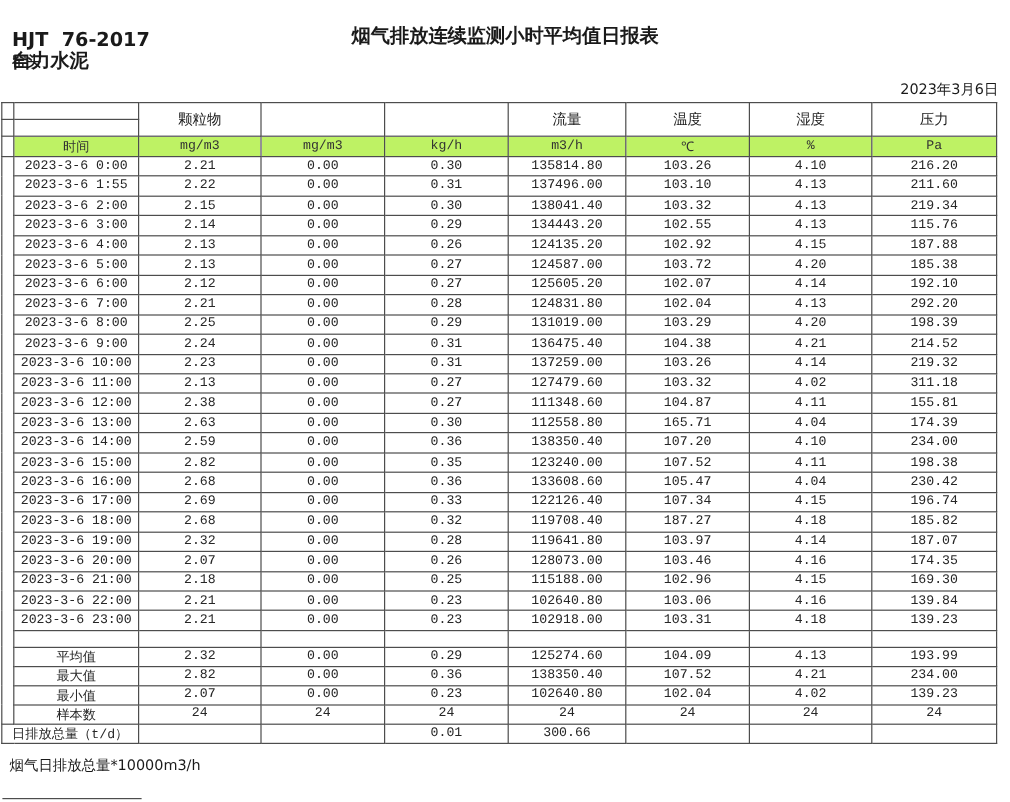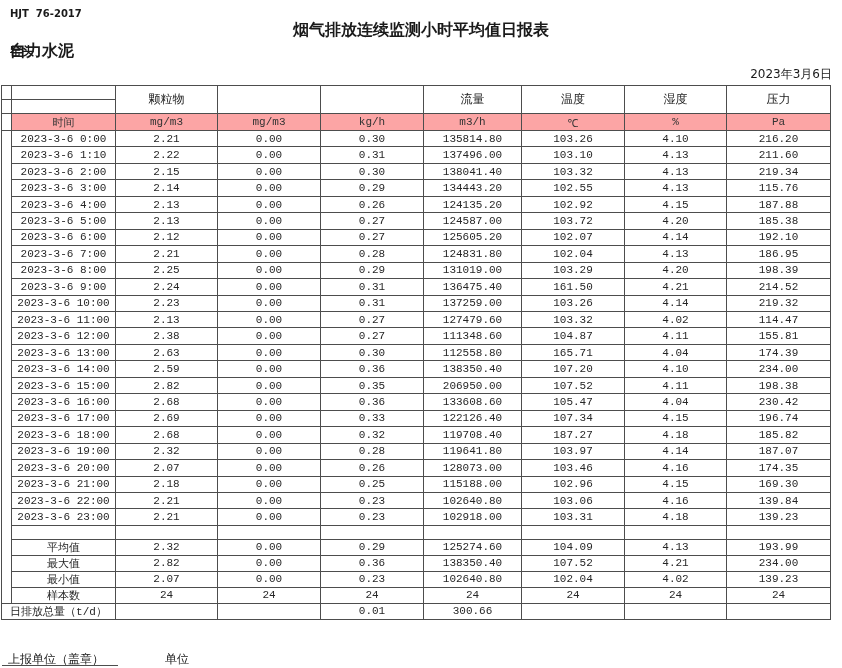--- a/index.html
+++ b/index.html
@@ -1,30 +1,30 @@
 <!DOCTYPE html>
 <html><head>
 <meta charset="utf-8">
 <style>
   html,body{margin:0;padding:0;}
   .page{position:relative;width:842px;height:668px;background:#ffffff;overflow:hidden;
         font-family:"DejaVu Sans","Liberation Sans",sans-serif;color:#1a1a1a;}
-  .std-code{position:absolute;left:10px;top:8px;font-size:10px;font-weight:bold;white-space:pre;}
+  .std-code{position:absolute;left:10px;top:23px;font-size:16px;font-weight:bold;white-space:pre;}
   .title{position:absolute;left:0;top:20px;width:842px;text-align:center;font-size:16px;font-weight:bold;}
   .company{position:absolute;left:10px;top:41px;font-size:16px;font-weight:bold;}
   .location{position:absolute;left:10px;top:43px;font-size:12px;font-weight:bold;}
   .rpt-date{position:absolute;right:10px;top:66px;font-size:12px;margin-left:32px;}
   table.report{position:absolute;left:1px;top:85px;width:830px;border-collapse:collapse;table-layout:fixed;
         font-family:Liberation Mono, monospace;font-size:11px;color:#262626;}
   table.report td{border:1px solid #4d4d4d;text-align:center;vertical-align:middle;
         padding:0;overflow:hidden;white-space:nowrap;}
   tr.hdr{height:14px;}
   td.group-h{font-size:12px;color:#1a1a1a;}
   tr.unit-row{height:17px;}
-  tr.unit-row td.unit{background:#fca5a5;color:#333333;}
+  tr.unit-row td.unit{background:#bef264;color:#333333;}
   td.gutter{background:#ffffff;}
   td.gutter-tall{border-top:none;border-bottom:none;}
   tr.data-row{height:16.46px;}
   tr.blank-row{height:14px;}
   tr.summary-row{height:15.8px;}
   .footer-note{position:absolute;left:8px;top:630px;font-size:12px;}
   .footer-units{position:absolute;left:0;top:651px;width:842px;height:14px;font-size:12px;}
   .report-unit{position:absolute;left:8px;top:0;}
   .unit-label{position:absolute;left:165px;top:0;}
   .bottom-line{position:absolute;left:2px;top:665px;width:116px;border-top:1px solid #4d4d4d;height:0;}
@@ -86,21 +86,21 @@
           <td>2023-3-6 0:00</td>
           <td>2.21</td>
           <td>0.00</td>
           <td>0.30</td>
           <td>135814.80</td>
           <td>103.26</td>
           <td>4.10</td>
           <td>216.20</td>
         </tr>
         <tr class="data-row">
-          <td>2023-3-6 1:10</td>
+          <td>2023-3-6 1:55</td>
           <td>2.22</td>
           <td>0.00</td>
           <td>0.31</td>
           <td>137496.00</td>
           <td>103.10</td>
           <td>4.13</td>
           <td>211.60</td>
         </tr>
         <tr class="data-row">
           <td>2023-3-6 2:00</td>
@@ -153,39 +153,39 @@
           <td>192.10</td>
         </tr>
         <tr class="data-row">
           <td>2023-3-6 7:00</td>
           <td>2.21</td>
           <td>0.00</td>
           <td>0.28</td>
           <td>124831.80</td>
           <td>102.04</td>
           <td>4.13</td>
-          <td>186.95</td>
+          <td>292.20</td>
         </tr>
         <tr class="data-row">
           <td>2023-3-6 8:00</td>
           <td>2.25</td>
           <td>0.00</td>
           <td>0.29</td>
           <td>131019.00</td>
           <td>103.29</td>
           <td>4.20</td>
           <td>198.39</td>
         </tr>
         <tr class="data-row">
           <td>2023-3-6 9:00</td>
           <td>2.24</td>
           <td>0.00</td>
           <td>0.31</td>
           <td>136475.40</td>
-          <td>161.50</td>
+          <td>104.38</td>
           <td>4.21</td>
           <td>214.52</td>
         </tr>
         <tr class="data-row">
           <td>2023-3-6 10:00</td>
           <td>2.23</td>
           <td>0.00</td>
           <td>0.31</td>
           <td>137259.00</td>
           <td>103.26</td>
@@ -193,21 +193,21 @@
           <td>219.32</td>
         </tr>
         <tr class="data-row">
           <td>2023-3-6 11:00</td>
           <td>2.13</td>
           <td>0.00</td>
           <td>0.27</td>
           <td>127479.60</td>
           <td>103.32</td>
           <td>4.02</td>
-          <td>114.47</td>
+          <td>311.18</td>
         </tr>
         <tr class="data-row">
           <td>2023-3-6 12:00</td>
           <td>2.38</td>
           <td>0.00</td>
           <td>0.27</td>
           <td>111348.60</td>
           <td>104.87</td>
           <td>4.11</td>
           <td>155.81</td>
@@ -230,21 +230,21 @@
           <td>138350.40</td>
           <td>107.20</td>
           <td>4.10</td>
           <td>234.00</td>
         </tr>
         <tr class="data-row">
           <td>2023-3-6 15:00</td>
           <td>2.82</td>
           <td>0.00</td>
           <td>0.35</td>
-          <td>206950.00</td>
+          <td>123240.00</td>
           <td>107.52</td>
           <td>4.11</td>
           <td>198.38</td>
         </tr>
         <tr class="data-row">
           <td>2023-3-6 16:00</td>
           <td>2.68</td>
           <td>0.00</td>
           <td>0.36</td>
           <td>133608.60</td>
@@ -378,19 +378,16 @@
           <td></td>
           <td>0.01</td>
           <td>300.66</td>
           <td></td>
           <td></td>
           <td></td>
         </tr>
       </tbody>
   </table>
 
-  <div class="footer-units">
-    <span class="report-unit">上报单位（盖章）</span>
-    <span class="unit-label">单位</span>
-  </div>
+  <div class="footer-note">烟气日排放总量*10000m3/h</div>
   <div class="bottom-line"></div>
 
 </div>
 
 </body></html>

